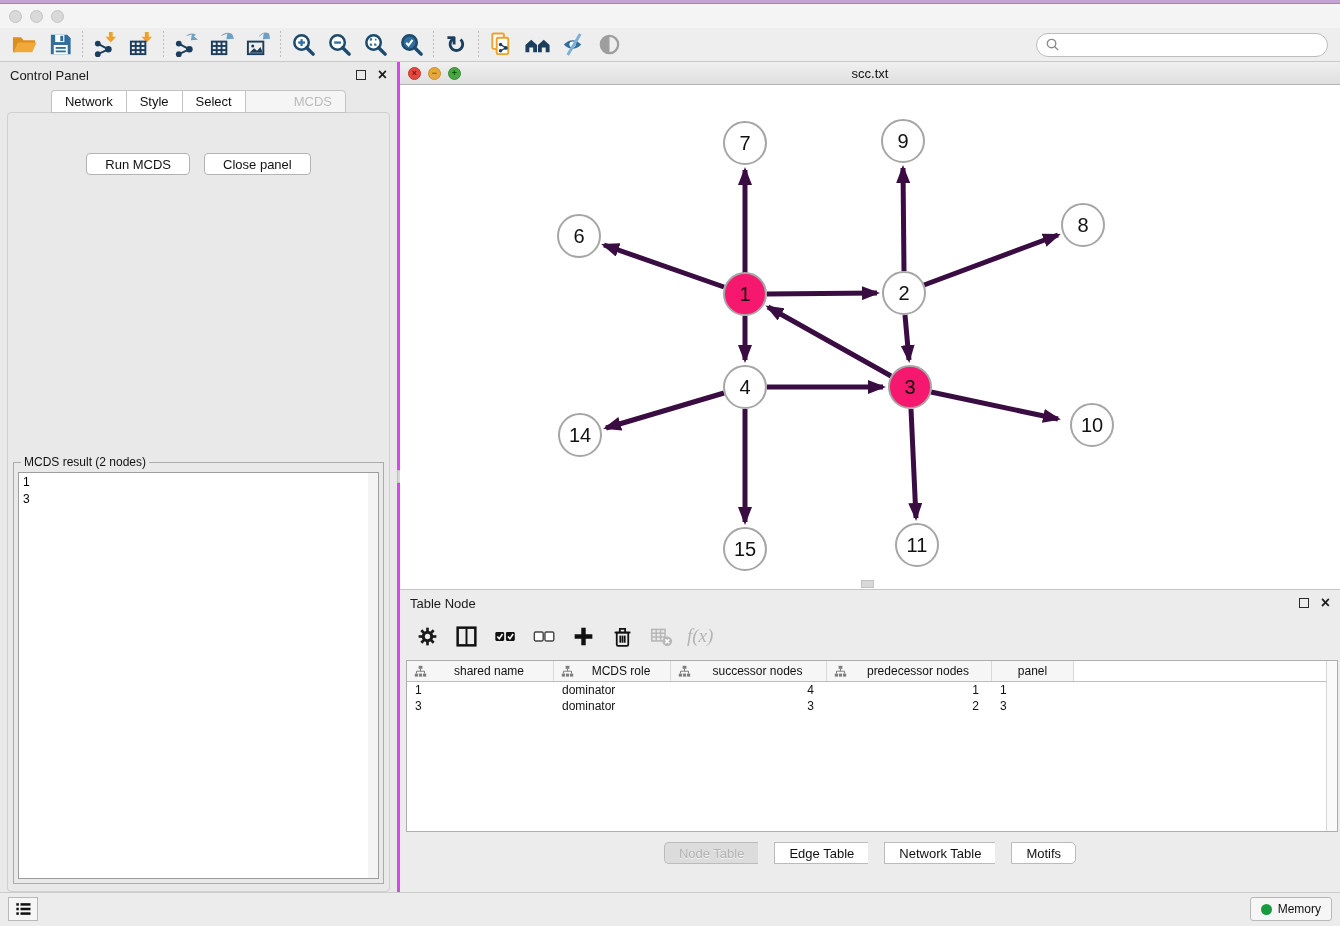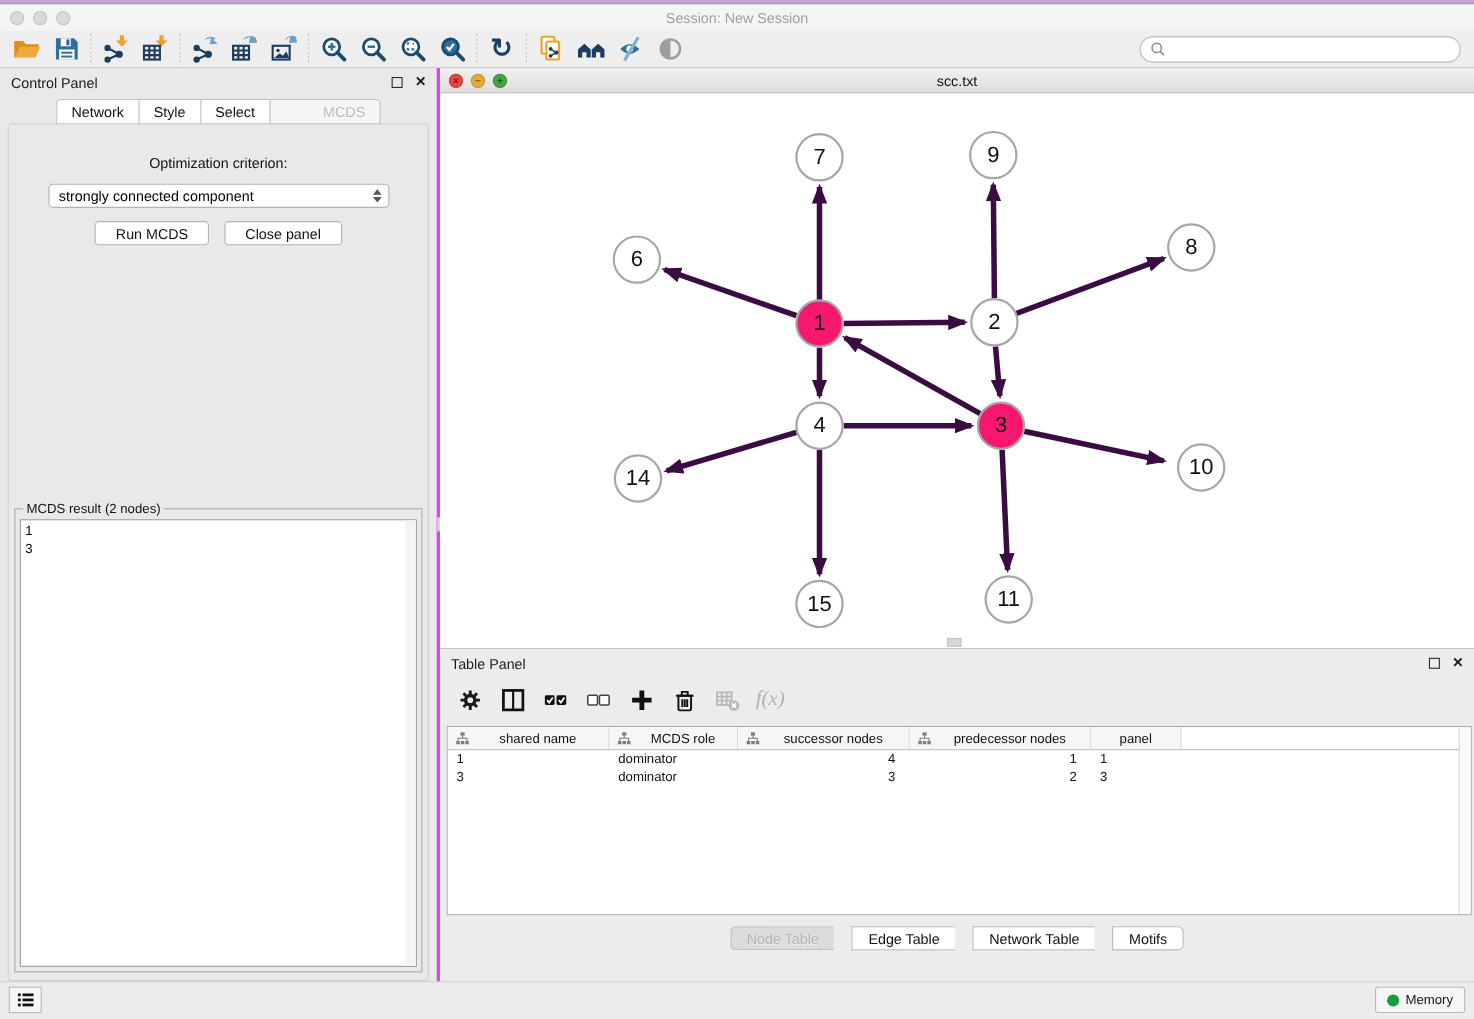--- a/index.html
+++ b/index.html
@@ -95,21 +95,20 @@
   .mem-dot { width:11px; height:11px; border-radius:50%; background:#169c3e; }
 </style>
 </head>
 <body>
 
 <div class="menubar-strip"></div>
 <div class="titlebar">
   <div class="traffic-gray"></div>
   <div class="traffic-gray"></div>
   <div class="traffic-gray"></div>
-  <div class="title-text">Session: New Session</div>
 </div>
 
 <div class="toolbar">
   <div class="tbtn">
     <svg viewBox="0 0 28 28">
         <path d="M2 22 L2 6.5 h8.5 l2.5 3 H25 v3.5 H8.8 L4.8 22 Z" fill="#db8f1f"></path>
         <path d="M2.6 22 L7.2 12 H26.5 L22 22 Z" fill="#f2a93c"></path>
       </svg>
   </div>
   <div class="tbtn">
@@ -259,28 +258,20 @@
       <span class="icon-float"></span>
       <span class="icon-close">×</span>
     </div>
     <div class="cp-tabs">
       <div class="cp-tab">Network</div>
       <div class="cp-tab">Style</div>
       <div class="cp-tab">Select</div>
       <div class="cp-tab active">MCDS</div>
     </div>
     <div class="cp-body">
-      <div class="opt-label">Optimization criterion:</div>
-      <div class="criterion-select">
-        <span class="lbl">strongly connected component</span>
-        <span class="stepper">
-            <span class="up"></span>
-            <span class="down"></span>
-          </span>
-      </div>
       <div class="cp-buttons">
         <button class="btn">Run MCDS</button>
         <button class="btn">Close panel</button>
       </div>
       <div class="result-box">
         <div class="result-legend">MCDS result (2 nodes)</div>
         <div class="result-area">1
 3</div>
         <div class="result-scroll"></div>
       </div>
@@ -355,21 +346,21 @@
           </div>
         <div class="gnode" style="left:495px; top:438px;">
             <span>11</span>
           </div>
         <div class="h-grip"></div>
       </div>
     </div>
 
     <div class="table-panel">
       <div class="panel-header">
-        <span>Table Panel</span>
+        <span>Table Node</span>
         <span class="spacer"></span>
         <span class="icon-float"></span>
         <span class="icon-close">×</span>
       </div>
       <div class="tp-toolbar">
         <div class="tp-btn">
           <svg viewBox="0 0 26 26">
               <g stroke="#1a1a1a" stroke-width="3">
                 <line x1="13" y1="3" x2="13" y2="23"></line>
                 <line x1="3" y1="13" x2="23" y2="13"></line>

